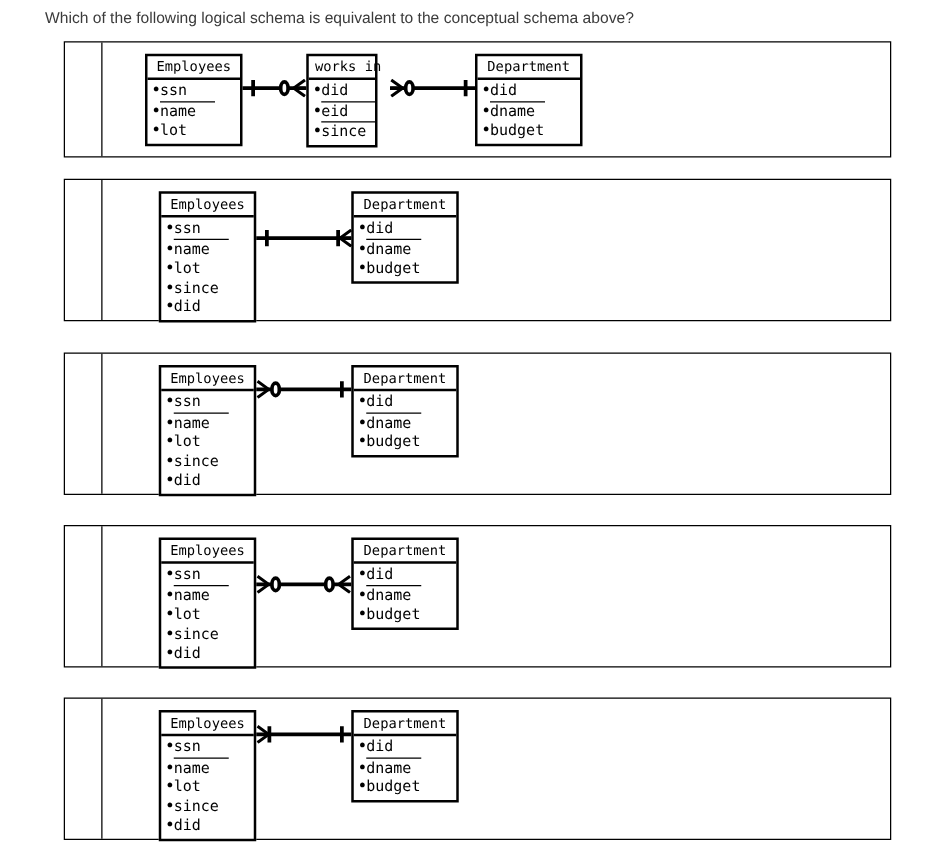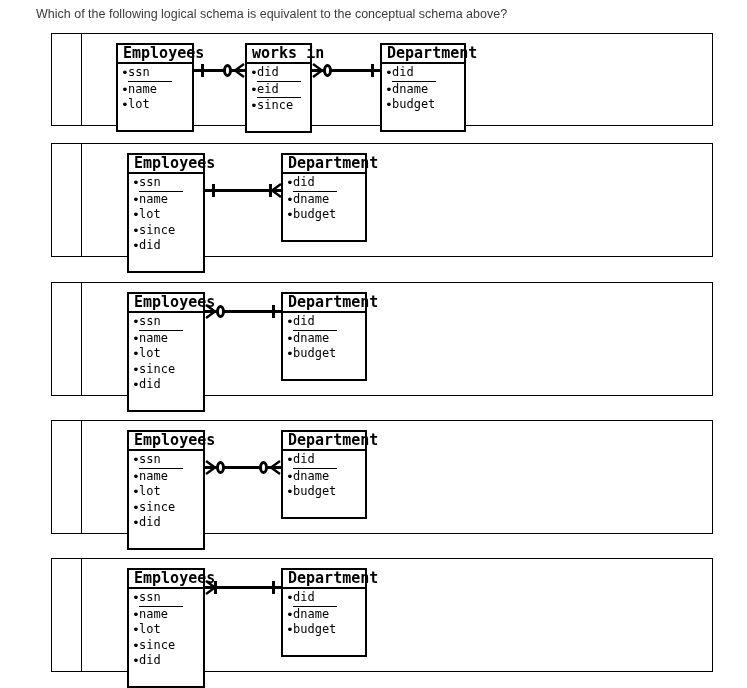--- a/index.html
+++ b/index.html
@@ -55,32 +55,32 @@
 
   
   .entity {
     position: absolute;
     border: 2px solid #000000;
     background: #ffffff;
     box-sizing: border-box;
     font-family: "DejaVu Sans Mono", monospace;
   }
   .entity-title {
-    font-weight: bold;
-    font-size: 15px;
+    font-weight: normal;
+    font-size: 11px;
     line-height: 17px;
     text-align: center;
     color: #000000;
     border-bottom: 2px solid #000000;
     padding: 0 5px;
     white-space: nowrap;
     letter-spacing: 0px;
   }
   .entity-attrs {
-    padding: 1px 0 17px 0;
+    padding: 1px 0 2px 0;
   }
   .attr {
     font-size: 12px;
     line-height: 15.5px;
     color: #000000;
     padding-left: 3px;
     white-space: nowrap;
     position: relative;
   }
   .attr .bullet {
@@ -138,21 +138,21 @@
 
     <div class="entity" style="left:33px; top:9px; width:78px;">
       <div class="entity-title">Employees</div>
       <div class="entity-attrs">
         <div class="attr key"><span class="bullet">•</span><span class="aname">ssn</span></div>
         <div class="attr"><span class="bullet">•</span><span class="aname">name</span></div>
         <div class="attr"><span class="bullet">•</span><span class="aname">lot</span></div>
       </div>
     </div>
 
-    <div class="entity" style="left:162px; top:9px; width:67px;">
+    <div class="entity" style="left:162px; top:9px; width:57px;">
       <div class="entity-title">works in</div>
       <div class="entity-attrs">
         <div class="attr key"><span class="bullet">•</span><span class="aname">did</span></div>
         <div class="attr key"><span class="bullet">•</span><span class="aname">eid</span></div>
         <div class="attr"><span class="bullet">•</span><span class="aname">since</span></div>
       </div>
     </div>
 
     <div class="entity" style="left:297px; top:9px; width:86px;">
       <div class="entity-title">Department</div>

